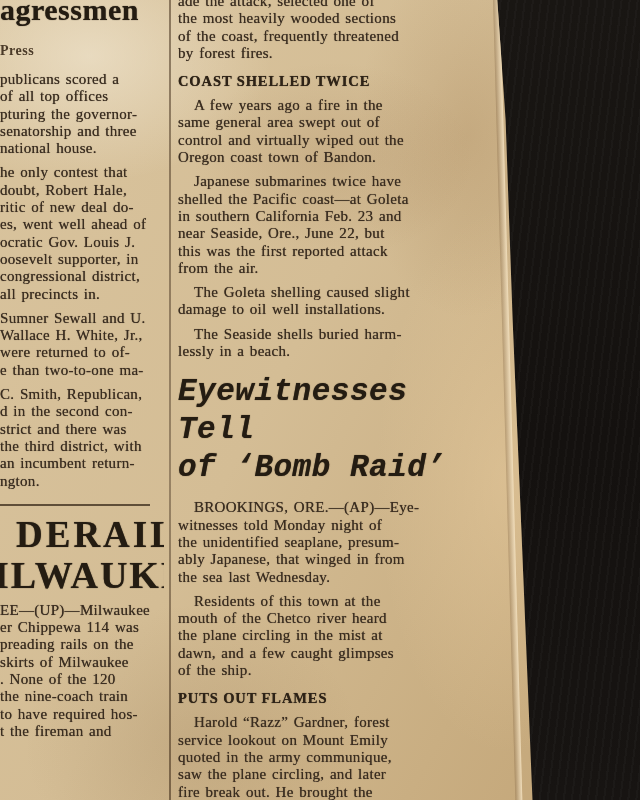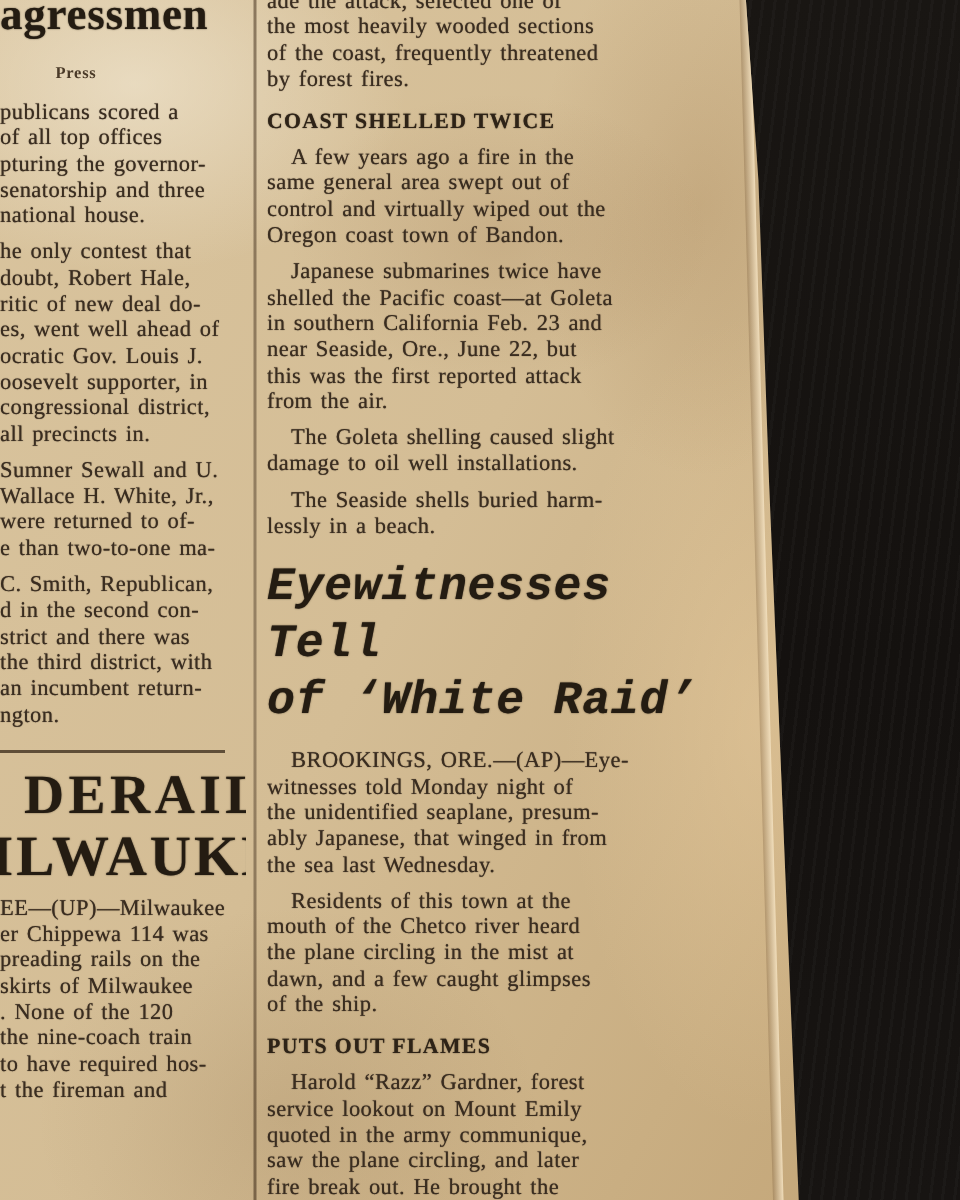--- a/index.html
+++ b/index.html
@@ -29,21 +29,21 @@
     background:linear-gradient(180deg,rgba(70,50,30,0.55),rgba(60,42,26,0.4) 60%,rgba(70,50,30,0.6));}
   
   .body{margin:0;white-space:pre-line;font-size:15px;line-height:17.3px;
     letter-spacing:0.3px;word-spacing:1.5px;
     text-shadow:0 0 0.7px rgba(52,40,28,0.85);}
   .mt{margin-top:7px;}
   .ind{text-indent:16px;}
   .bold{font-weight:bold;}
   .hl-frag{font-size:30px;font-weight:bold;letter-spacing:0.5px;margin-top:-7px;
     color:#241c12;text-shadow:0 0 1px rgba(30,22,12,0.8);}
-  .byline{font-size:11px;font-weight:bold;margin-top:16px;letter-spacing:0.5px;color:#4a3a28;margin-left:37px;}
+  .byline{font-size:14px;font-weight:bold;margin-top:16px;letter-spacing:0.5px;color:#4a3a28;}
   .rule{height:2px;background:rgba(55,40,24,0.75);margin:14px 14px 0 0;}
   .hl2{margin-top:9px;color:#241c12;font-weight:bold;line-height:40px;
     text-shadow:0 0 1px rgba(30,22,12,0.8);}
   .hl2-l1{font-size:37px;letter-spacing:3px;padding-left:16px;}
   .hl2-l2{font-size:38px;letter-spacing:2px;margin-left:-6px;}
   .subhead{font-size:14.5px;font-weight:bold;letter-spacing:0.9px;margin-top:11px;
     color:#2e2317;text-shadow:0 0 0.8px rgba(40,30,18,0.9);}
   .hl-it{margin-top:13px;font-style:italic;font-weight:bold;font-size:31px;
     line-height:38px;color:#241c12;letter-spacing:0.5px;
     text-shadow:0 0 1px rgba(30,22,12,0.75);font-family:Liberation Mono, monospace;}
@@ -115,21 +115,21 @@
 in southern California Feb. 23 and
 near Seaside, Ore., June 22, but
 this was the first reported attack
 from the air.</p>
       <p class="body mt ind">The Goleta shelling caused slight
 damage to oil well installations.</p>
       <p class="body mt ind">The Seaside shells buried harm-
 lessly in a beach.</p>
       <div class="hl-it">
         <div>Eyewitnesses Tell</div>
-        <div>of ‘White Raid’</div>
+        <div>of ‘Bomb Raid’</div>
       </div>
       <p class="body gap-big ind">BROOKINGS, ORE.—(AP)—Eye-
 witnesses told Monday night of
 the unidentified seaplane, presum-
 ably Japanese, that winged in from
 the sea last Wednesday.</p>
       <p class="body mt ind">Residents of this town at the
 mouth of the Chetco river heard
 the plane circling in the mist at
 dawn, and a few caught glimpses

